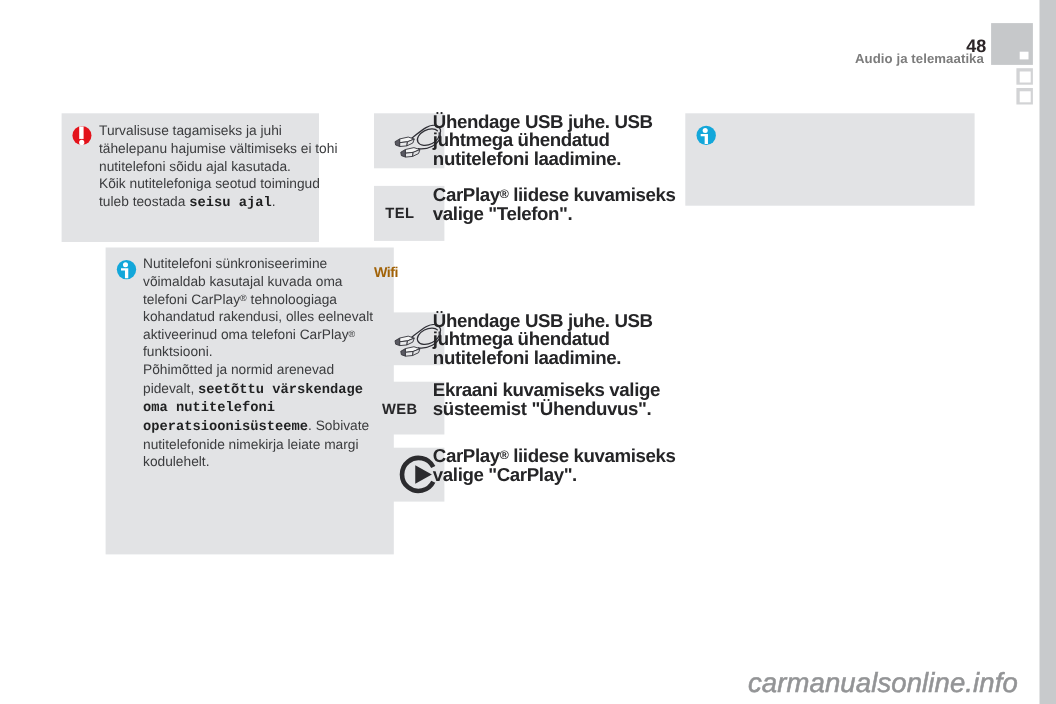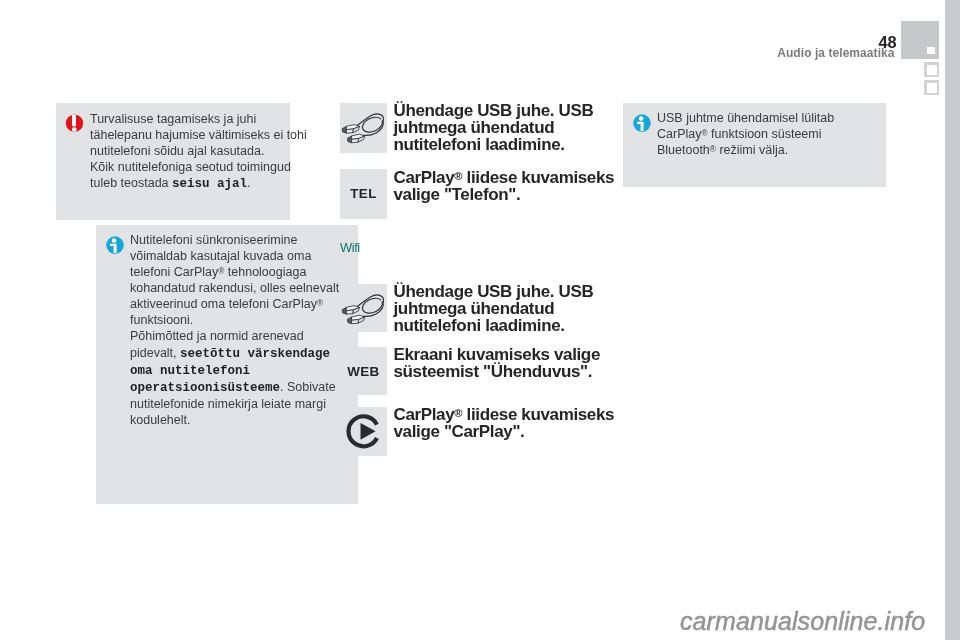--- a/index.html
+++ b/index.html
@@ -23,27 +23,27 @@
   #info-box{left:56px;top:225px;width:262px;height:278.8px;margin-left:40px;}
   #right-box{left:623px;top:103px;width:263px;height:83.5px;}
 
   .nicon{position:absolute;left:8px;top:10px;width:22px;height:22px;}
 
   .ptxt{position:absolute;left:34px;top:6.9px;width:214px;color:#3b3c3e;font-size:12.5px;line-height:16.1px;}
   .ptxt b{font-weight:bold;color:#1f2021;font-family:Liberation Mono, monospace;}
   #right-box .ptxt{width:222px;}
   #warn-box .ptxt{width:222px;top:7.8px;}
 
-  .ibox{position:absolute;width:47px;height:48px;background:#e2e3e5;}
+  .ibox{position:absolute;width:47px;height:48px;background:#e2e3e5;padding-left:17px;}
   .ibox.h50{height:50px;}
   .ibox.h49{height:49px;}
   .ibox .lbl{position:absolute;left:0;top:0;width:47px;height:48px;display:flex;align-items:center;justify-content:center;font-size:13.4px;font-weight:bold;color:#262628;letter-spacing:.35px;}
 
   .stxt{position:absolute;font-size:17px;line-height:17.2px;font-weight:bold;color:#252527;width:238px;letter-spacing:-0.36px;}
-  .sec-head{position:absolute;font-size:12.9px;font-weight:normal;color:#0f766e;letter-spacing:-0.45px;}
+  .sec-head{position:absolute;font-size:12.9px;font-weight:bold;color:#a16207;letter-spacing:-0.45px;}
 
   .wm{position:absolute;left:680px;top:606.5px;font-size:25px;color:#939496;-webkit-text-stroke:0.5px #939496;letter-spacing:0.1px;font-style:italic;}
   sup{font-size:.66em;vertical-align:baseline;position:relative;top:-0.26em;line-height:0;}
 </style>
 </head>
 <body>
 
 <div class="page">
   <div class="edge-band"></div>
 
@@ -77,21 +77,20 @@
     </svg>
     <div class="ptxt"><span>Nutitelefoni sünkroniseerimine võimaldab kasutajal kuvada oma telefoni CarPlay</span><sup>®</sup><span> tehnoloogiaga kohandatud rakendusi, olles eelnevalt aktiveerinud oma telefoni CarPlay</span><sup>®</sup><span> funktsiooni.</span><br><span>Põhimõtted ja normid arenevad pidevalt, </span><b>seetõttu värskendage oma nutitelefoni operatsioonisüsteeme</b><span>. Sobivate nutitelefonide nimekirja leiate margi kodulehelt.</span></div>
   </div>
 
   <div class="panel" id="right-box">
     <svg class="nicon" viewBox="0 0 22 22">
       <circle cx="11.0" cy="10.1" r="8.8" fill="#13a7da"></circle>
       <circle cx="10.1" cy="5.6" r="2.3" fill="#ffffff"></circle>
       <path d="M6.0 8.8h6.6v9.2H9.6V10.9H6.0z" fill="#ffffff"></path>
     </svg>
-    <div class="ptxt"><span>USB juhtme ühendamisel lülitab CarPlay</span><sup>®</sup><span> funktsioon süsteemi Bluetooth</span><sup>®</sup><span> režiimi välja.</span></div>
   </div>
 
   <div class="ibox h50" style="left:340px;top:103px">
     <svg viewBox="0 0 47 48" width="47" height="48">
       <g fill="none" stroke="#2f2f36" stroke-width="1.15" stroke-linecap="round" stroke-linejoin="round">
         <path d="M17.0 22.8 C20.6 20.0 26.3 15.3 30.3 13.0 C34.4 10.7 39.2 10.3 41.8 12.5 C43.5 14.0 43.8 16.2 43.1 18.1"></path>
         <path d="M40.6 15.9 C38.6 13.6 33.3 13.7 28.8 16.0 C23.9 18.6 21.2 23.0 23.0 26.3 C24.8 29.6 30.8 30.0 35.9 27.4 C40.6 25.0 43.3 21.0 42.2 17.8"></path>
         <path d="M43.1 18.1 C44.4 21.9 41.6 27.0 36.0 29.9 C32.3 31.9 27.2 32.7 23.2 32.2"></path>
       </g>
       <g transform="translate(1.1 20.6)">

